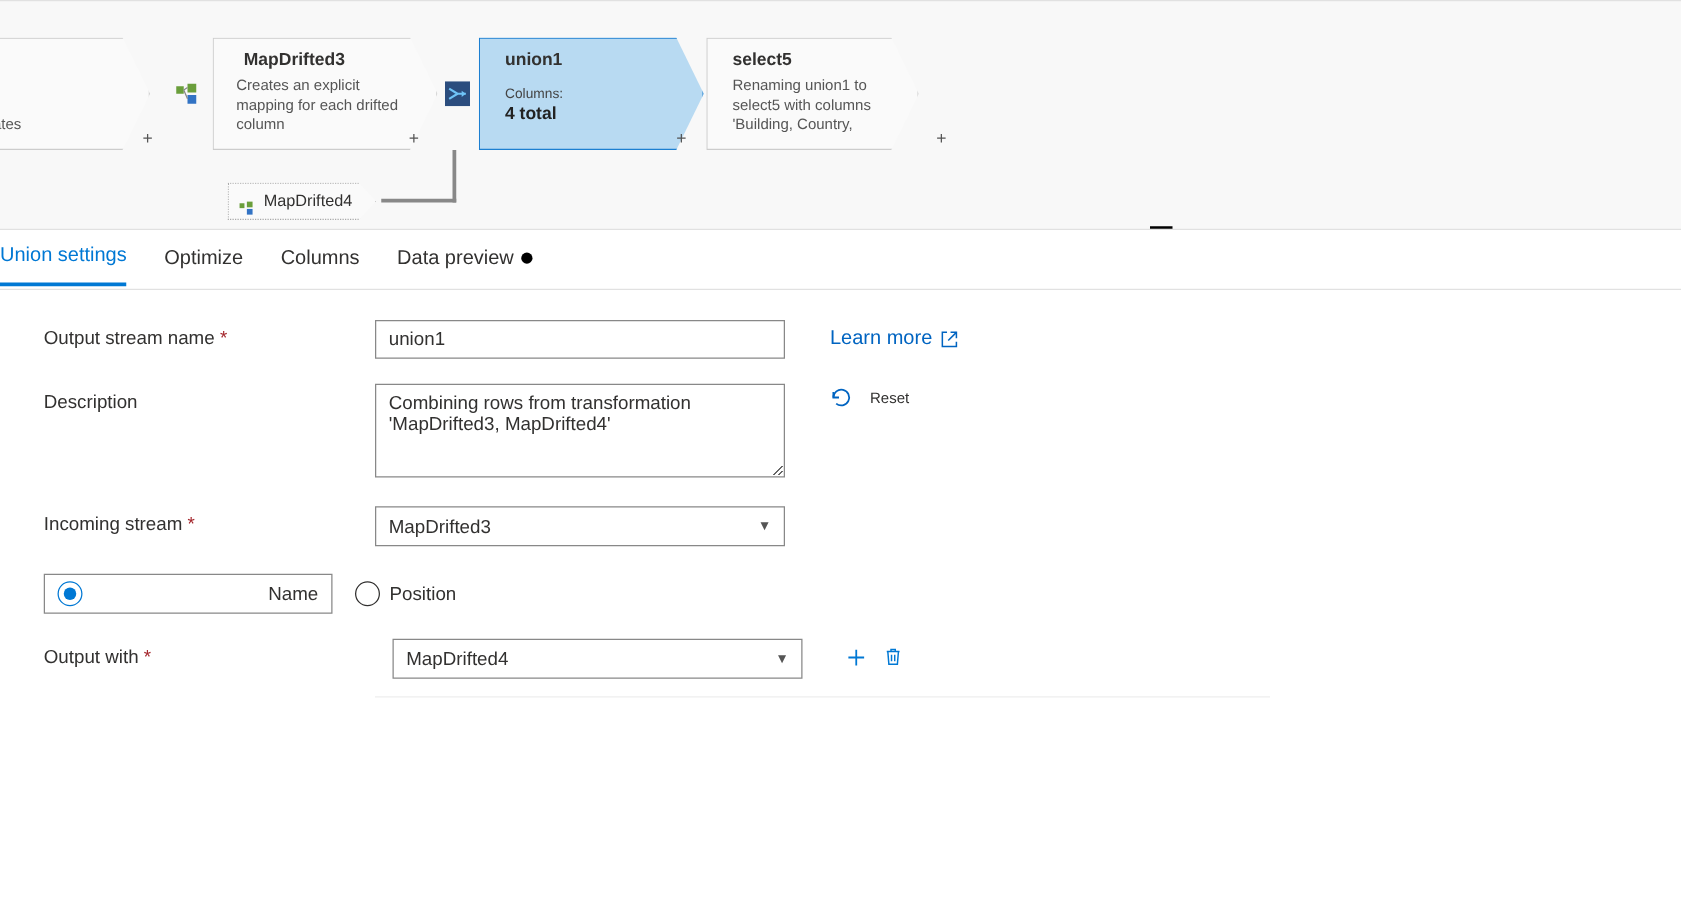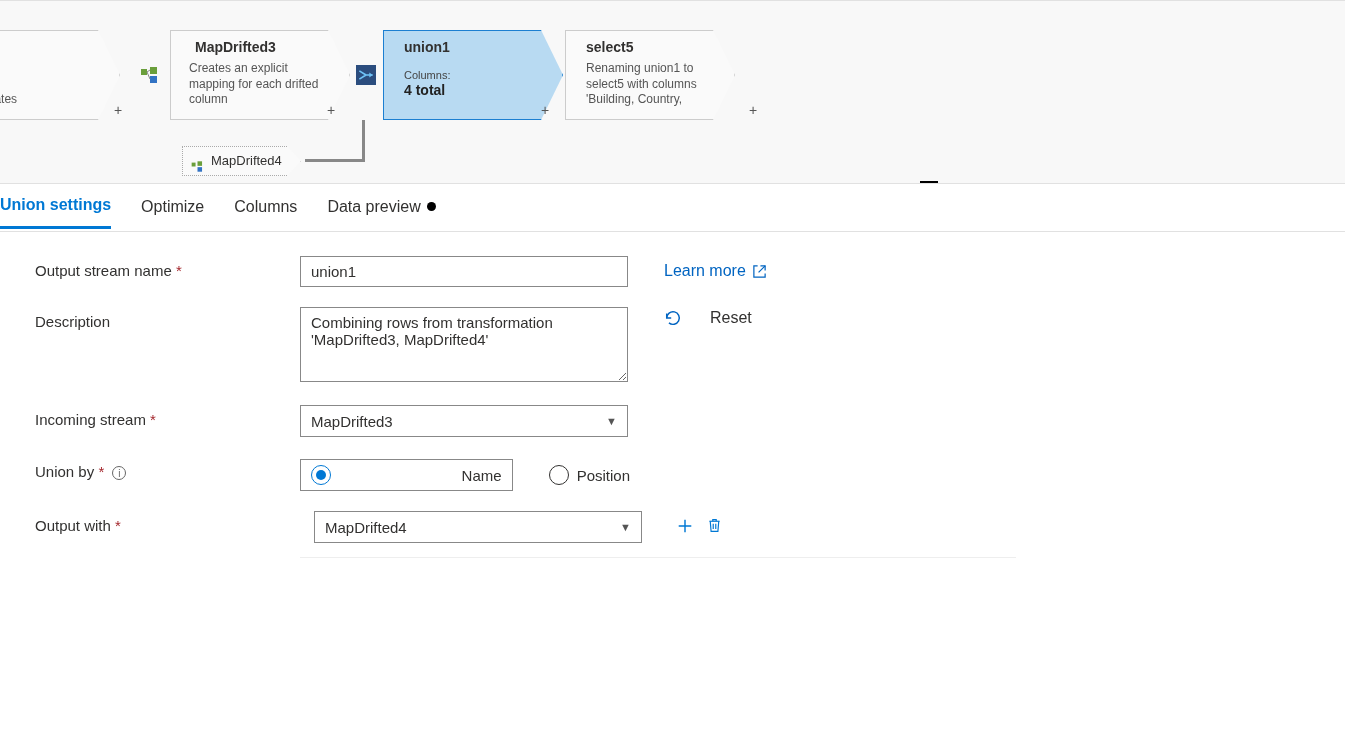--- a/index.html
+++ b/index.html
@@ -111,21 +111,21 @@
     color: #323130;
     padding-bottom: 12px;
     cursor: pointer;
     display: flex;
     align-items: center;
     gap: 6px;
   }
   .tab.active {
     color: #0078d4;
     border-bottom: 3px solid #0078d4;
-    font-weight: 700;
+    font-weight: 400;
   }
   .dot { width: 9px; height: 9px; background: #000; border-radius: 50%; display: inline-block; }
 
   .form {
     padding: 24px 0 0 0;
   }
   .row {
     display: flex;
     align-items: flex-start;
     margin-bottom: 20px;
@@ -169,24 +169,24 @@
     padding: 0 10px;
     font-size: 15px;
     cursor: pointer;
     background: #fff;
   }
   .chev { font-size: 11px; color: #555; }
 
   .link { color: #0064c1; font-size: 16px; display: flex; align-items: center; gap: 6px; cursor: pointer; }
   .link svg { stroke: #0064c1; }
 
-  .reset-btn { color: #323130; font-size: 16px; display: flex; align-items: center; gap: 28px; cursor: pointer; }
+  .reset-btn { color: #323130; font-size: 12px; display: flex; align-items: center; gap: 14px; cursor: pointer; }
   .reset-btn svg { stroke: #0064c1; }
 
-  .radio-row { display: flex; gap: 36px; align-items: center; padding-top: 2px;}
+  .radio-row { display: flex; gap: 18px; align-items: center; padding-top: 2px;}
   .radio {
     display: flex; align-items: center; gap: 8px; font-size: 15px; cursor: pointer;
   }
   .radio .r-outer {
     width: 20px; height: 20px; border: 1.5px solid #323130; border-radius: 50%;
     display: flex; align-items: center; justify-content: center;
   }
   .radio.sel .r-outer { border-color: #0078d4; }
   .radio .r-inner {
     width: 10px; height: 10px; border-radius: 50%; background: transparent;
@@ -347,24 +347,20 @@
     </div>
     <div class="control-col">
       <div class="sel">
         <span>MapDrifted3</span>
         <span class="chev">▼</span>
       </div>
     </div>
   </div>
 
   <div class="row">
-    <div class="label-col">
-      <span>Union by</span> <span class="req">*</span>
-      <span class="info-ic">i</span>
-    </div>
     <div class="control-col">
       <div class="radio-row">
         <div class="radio sel">
           <span class="r-outer">
               <span class="r-inner"></span>
             </span>
           <span>Name</span>
         </div>
         <div class="radio">
           <span class="r-outer">

